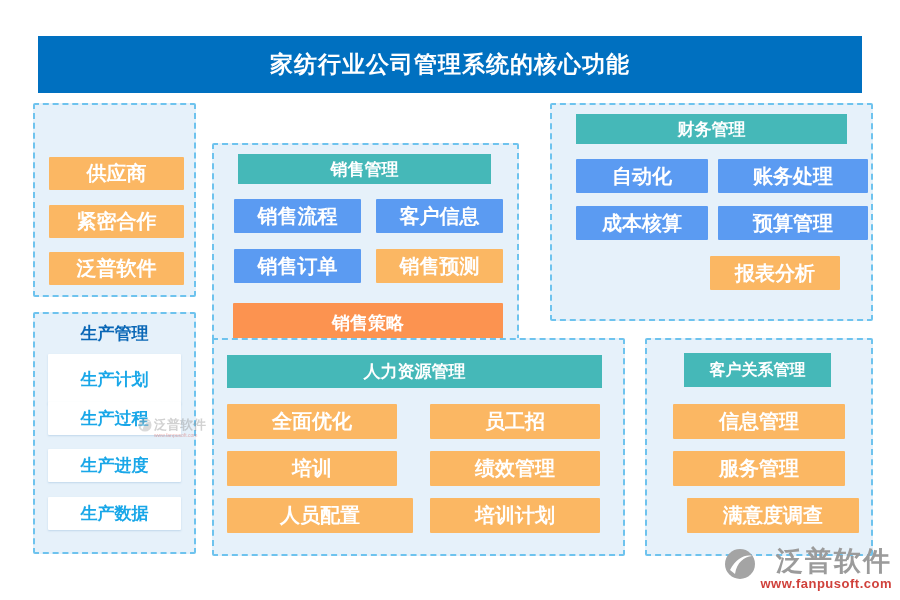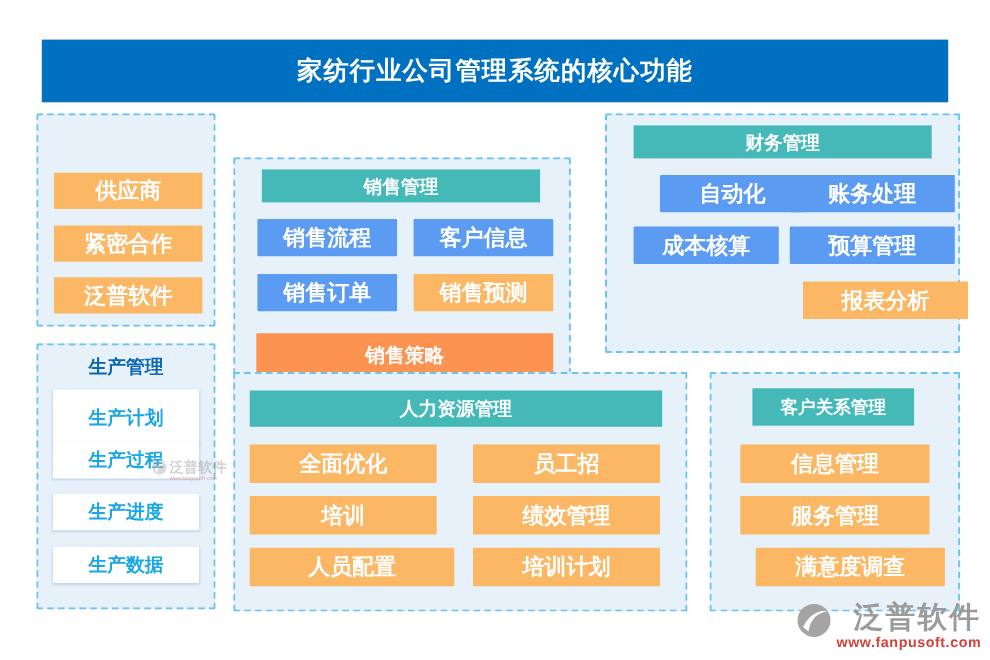--- a/index.html
+++ b/index.html
@@ -85,25 +85,25 @@
   <div class="teal-header" style="left:24px;top:9px;width:253px;height:30px;">销售管理</div>
   <div class="btn btn-blue" style="left:20px;top:54px;width:127px;height:34px;">销售流程</div>
   <div class="btn btn-blue" style="left:162px;top:54px;width:127px;height:34px;">客户信息</div>
   <div class="btn btn-blue" style="left:20px;top:104px;width:127px;height:34px;">销售订单</div>
   <div class="btn btn-orange" style="left:162px;top:104px;width:127px;height:34px;">销售预测</div>
   <div class="btn btn-deep" style="left:19px;top:158px;width:270px;height:40px;">销售策略</div>
 </div>
 
 <div class="panel" style="left:550px;top:103px;width:323px;height:218px;">
   <div class="teal-header" style="left:24px;top:9px;width:271px;height:30px;">财务管理</div>
-  <div class="btn btn-blue" style="left:24px;top:54px;width:132px;height:34px;margin-left:24px;">自动化</div>
+  <div class="btn btn-blue" style="left:24px;top:54px;width:132px;height:34px;">自动化</div>
   <div class="btn btn-blue" style="left:166px;top:54px;width:150px;height:34px;">账务处理</div>
   <div class="btn btn-blue" style="left:24px;top:101px;width:132px;height:34px;">成本核算</div>
   <div class="btn btn-blue" style="left:166px;top:101px;width:150px;height:34px;">预算管理</div>
-  <div class="btn btn-orange" style="left:178px;top:151px;width:150px;height:34px;">报表分析</div>
+  <div class="btn btn-orange" style="left:158px;top:151px;width:130px;height:34px;">报表分析</div>
 </div>
 
 <div class="panel" style="left:212px;top:338px;width:413px;height:218px;">
   <div class="teal-header" style="left:13px;top:15px;width:375px;height:33px;">人力资源管理</div>
   <div class="btn btn-orange" style="left:13px;top:64px;width:170px;height:35px;">全面优化</div>
   <div class="btn btn-orange" style="left:216px;top:64px;width:170px;height:35px;">员工招</div>
   <div class="btn btn-orange" style="left:13px;top:111px;width:170px;height:35px;">培训</div>
   <div class="btn btn-orange" style="left:216px;top:111px;width:170px;height:35px;">绩效管理</div>
   <div class="btn btn-orange" style="left:13px;top:158px;width:186px;height:35px;">人员配置</div>
   <div class="btn btn-orange" style="left:216px;top:158px;width:170px;height:35px;">培训计划</div>

